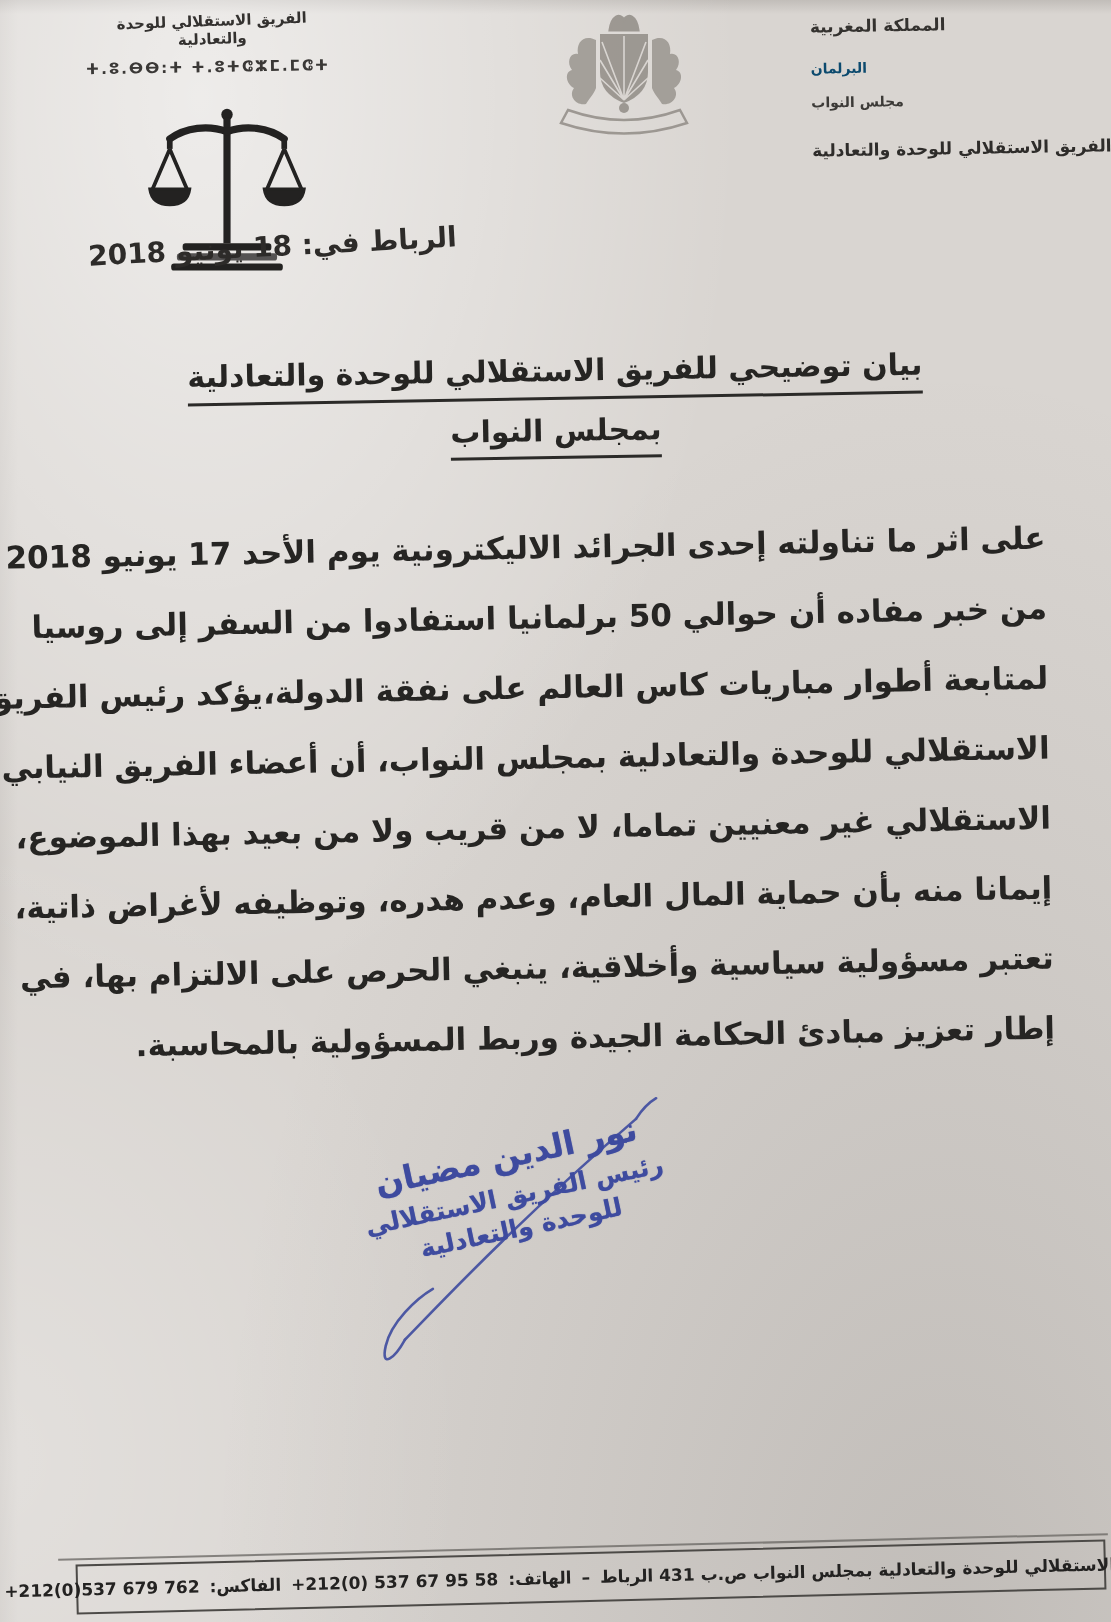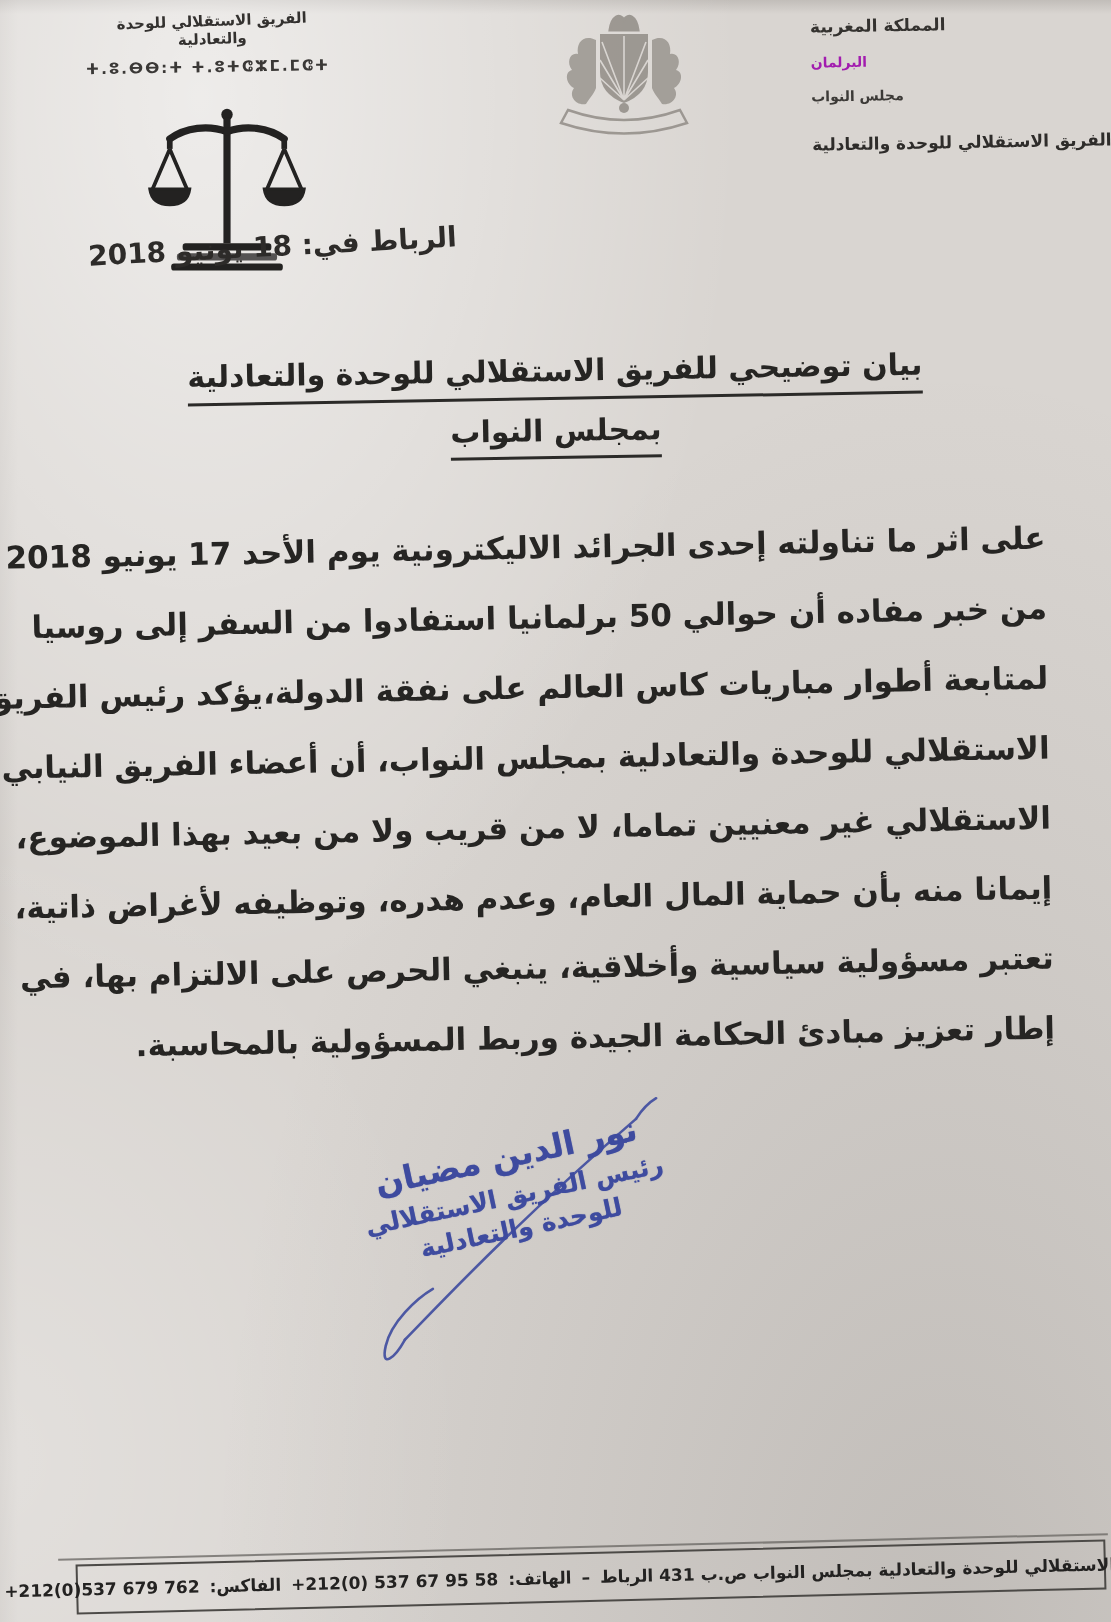--- a/index.html
+++ b/index.html
@@ -28,21 +28,21 @@
     letter-spacing:2px;color:#3a3836;transform:rotate(-1deg);white-space:nowrap;}
   .scales-wrap{left:148px;top:106px;width:158px;height:186px;}
 
   
   .coa-wrap{left:538px;top:8px;width:172px;height:132px;opacity:.8;}
 
   
   .hr-block{right:0;top:14px;width:300px;display:flex;flex-direction:column;
     align-items:flex-end;transform:rotate(-1deg);}
   .hr-kingdom{font-size:17px;font-weight:bold;margin-right:18px;color:#34322f;}
-  .hr-parliament{font-size:14px;font-weight:bold;margin-top:18px;margin-right:52px;color:#a21caf;}
+  .hr-parliament{font-size:14px;font-weight:bold;margin-top:24px;margin-right:52px;color:#0c4a6e;}
   .hr-house{font-size:14px;font-weight:bold;margin-top:18px;margin-right:42px;color:#3c3a37;}
   .hr-group{font-size:17px;font-weight:bold;margin-top:30px;margin-right:-12px;
     white-space:nowrap;color:#2e2c2a;}
 
   
   .date-line{left:88px;top:230px;font-size:28px;font-weight:bold;
     transform:rotate(-3deg);color:#2d2b29;white-space:nowrap;}
 
   
   .title-block{left:0;right:0;top:352px;text-align:center;transform:rotate(-1deg);}

